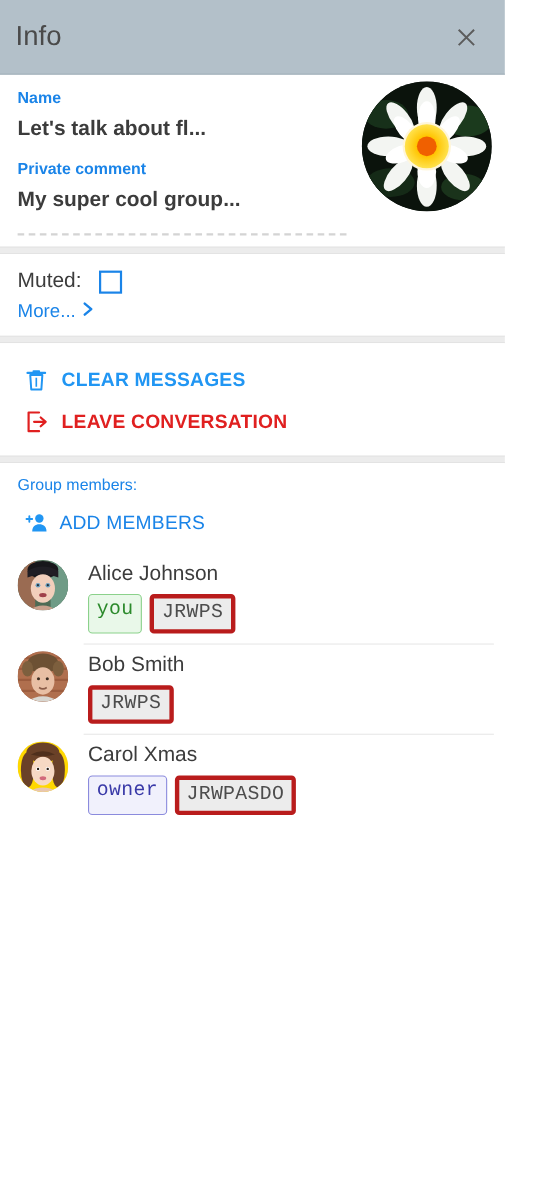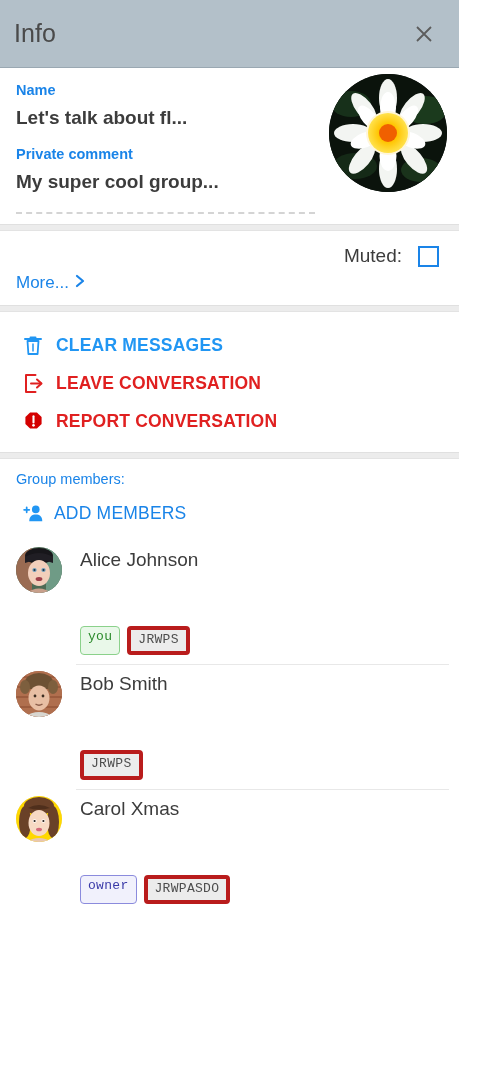--- a/index.html
+++ b/index.html
@@ -92,21 +92,21 @@
   }
   .group-avatar svg { display: block; }
 
   
   .muted-block {
     padding: 14px 16px 12px 16px;
   }
   .muted-row {
     display: flex;
     align-items: center;
-    justify-content: flex-end;
+    justify-content: flex-start;
     gap: 16px;
   }
   .muted-label {
     font-size: 19px;
     color: #3c3c3c;
   }
   .checkbox {
     width: 21px;
     height: 21px;
     border: 2.5px solid #1a84e8;
@@ -202,26 +202,25 @@
   .avatar svg { display: block; }
   .member-info { padding-top: 2px; }
   .member-name {
     font-size: 19px;
     color: #3c3c3c;
     margin-bottom: 7px;
   }
   .badges { display: flex; gap: 7px; }
   .badge {
     font-family: "Liberation Mono", monospace;
-    font-size: 13px;
+    font-size: 18px;
     padding: 2px 7px 3px 7px;
     border-radius: 4px;
     line-height: 1.25;
     letter-spacing: 0.3px;
-    margin-top: 48px;
   }
   .badge-you {
     background: #e9f8e9;
     border: 1px solid #8bd18b;
     color: #2b8a2b;
   }
   .badge-owner {
     background: #f1f1fc;
     border: 1px solid #8b8bdd;
     color: #3a3aa8;
@@ -333,30 +332,20 @@
       <span class="action-icon">
         <svg width="21" height="21" viewBox="0 0 21 21">
           <path d="M12.5 2 H3 V19 H12.5" stroke="#e02020" stroke-width="2" fill="none" stroke-linejoin="round" stroke-linecap="round"></path>
           <path d="M8 10.5 H18" stroke="#e02020" stroke-width="2" stroke-linecap="round"></path>
           <path d="M14 6.5 L18.5 10.5 L14 14.5" stroke="#e02020" stroke-width="2" fill="none" stroke-linejoin="round" stroke-linecap="round"></path>
         </svg>
       </span>
       <span class="action-label">LEAVE CONVERSATION</span>
     </div>
 
-    <div class="action-row action-red">
-      <span class="action-icon">
-        <svg width="21" height="21" viewBox="0 0 21 21">
-          <path d="M7.1 1.4 H13.9 L18.6 6.1 V12.9 L13.9 17.6 H7.1 L2.4 12.9 V6.1 Z" fill="#d40000"></path>
-          <path d="M10.5 5.2 V11.4" stroke="#ffffff" stroke-width="2.1" stroke-linecap="round"></path>
-          <circle cx="10.5" cy="14.3" r="1.35" fill="#ffffff"></circle>
-        </svg>
-      </span>
-      <span class="action-label">REPORT CONVERSATION</span>
-    </div>
 
   </div>
 
   <div class="sep"></div>
 
   <div class="section members">
     <div class="members-title">Group members:</div>
 
     <div class="add-members">
       <span class="action-icon">

